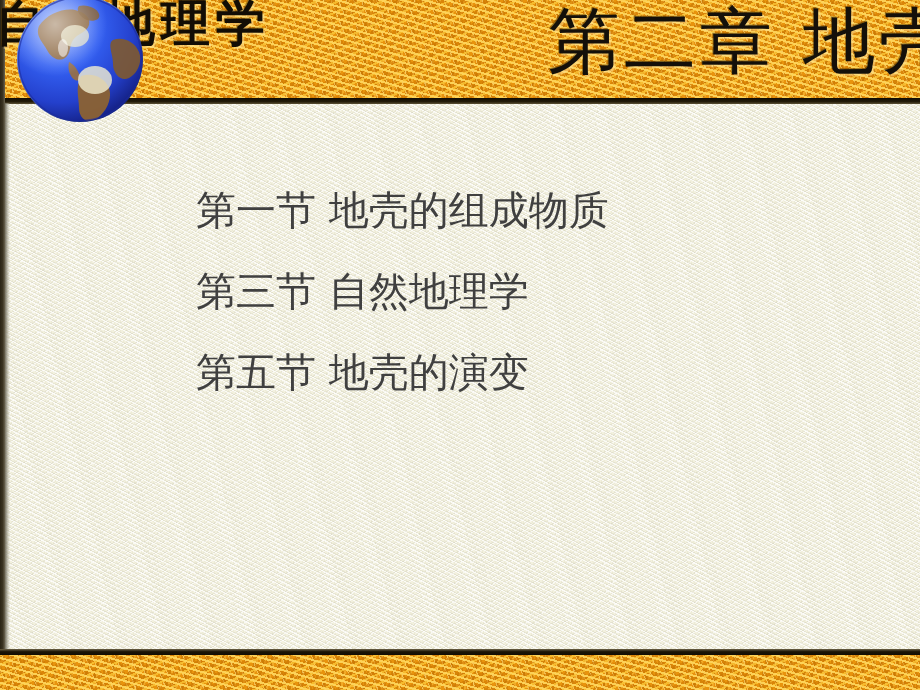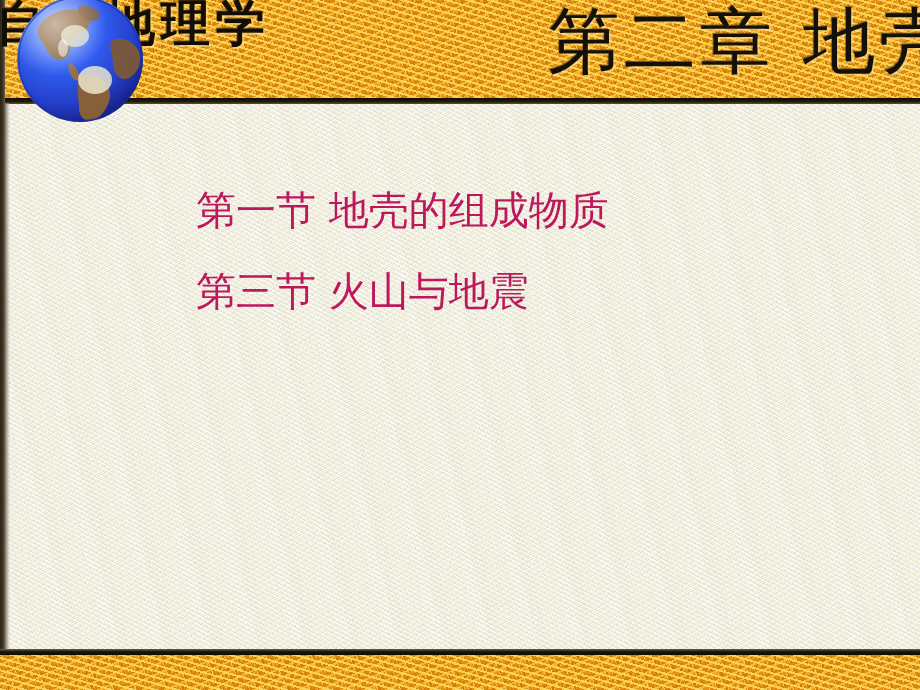--- a/index.html
+++ b/index.html
@@ -128,21 +128,21 @@
   
   .section-list {
     position: absolute;
     left: 196px; top: 170px;
     width: 700px;
   }
   .section-item {
     font-family: "DejaVu Serif", "Liberation Serif", serif;
     font-size: 40px;
     line-height: 81px;
-    color: #be185d;
+    color: #404040;
     white-space: nowrap;
     letter-spacing: 0px;
   }
 </style>
 </head>
 <body>
 
 <div id="slide">
 
   <div class="paper-bg"></div>
@@ -194,19 +194,20 @@
         <ellipse cx="78" cy="84" rx="17" ry="14" fill="#f2efd2" opacity="0.8"></ellipse>
         <ellipse cx="46" cy="52" rx="5" ry="9" fill="#ffffff" opacity="0.55"></ellipse>
       </g>
       <circle cx="63" cy="63" r="62" fill="url(#shineGrad)"></circle>
       <circle cx="63" cy="63" r="61.5" fill="none" stroke="#1a2a9c" stroke-width="1.5" opacity="0.6"></circle>
     </svg>
   </div>
 
   <div class="section-list">
     <div class="section-item">第一节  地壳的组成物质</div>
-    <div class="section-item">第三节  火山与地震</div>
+    <div class="section-item">第三节  自然地理学</div>
+    <div class="section-item">第五节  地壳的演变</div>
   </div>
 
   <div class="band-bottom-rule"></div>
   <div class="band-bottom"></div>
 
 </div>
 
 </body></html>

